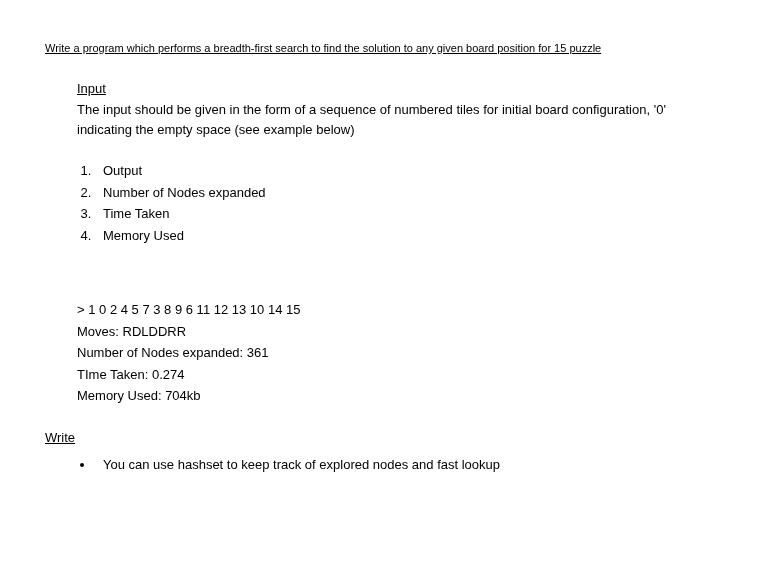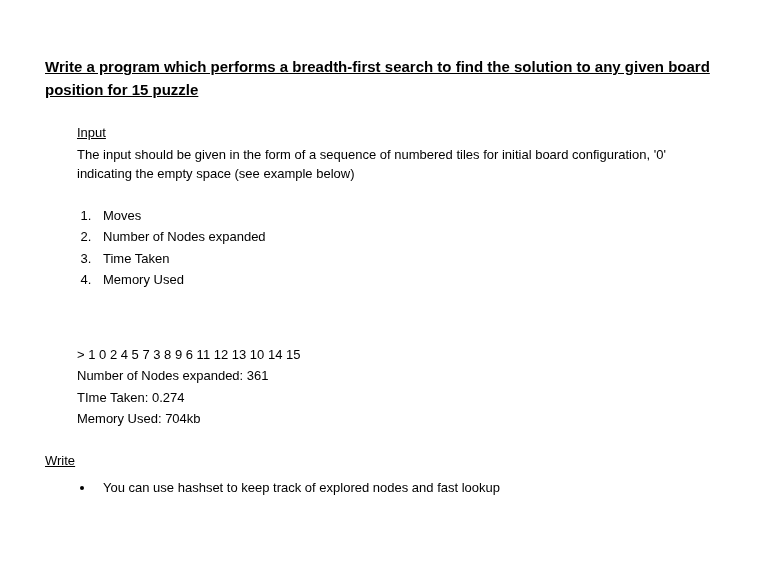--- a/index.html
+++ b/index.html
@@ -11,25 +11,24 @@
       font-family: Arial, Helvetica, sans-serif;
       background: #ffffff;
       width: 757px;
       height: 584px;
       padding: 40px 45px 20px 45px;
       font-size: 13px;
       color: #000000;
       line-height: 1.5;
     }
     .title {
-      font-weight: bold;
+      font-weight: normal;
       text-decoration: underline;
       margin-bottom: 22px;
-      font-size: 15px;
-      margin-top: 16px;
+      font-size: 11px;
     }
     .section-heading {
       text-decoration: underline;
       margin-bottom: 2px;
     }
     .section-block {
       margin-bottom: 22px;
       margin-left: 32px;
     }
     .output-block {
@@ -60,29 +59,30 @@
 
 <div class="title">Write a program which performs a breadth-first search to find the solution to any given board position for 15 puzzle</div>
 
 <div class="section-block">
   <div class="section-heading">Input</div>
   <div>The input should be given in the form of a sequence of numbered tiles for initial board configuration, '0' indicating the empty space (see example below)</div>
 </div>
 
 <div class="output-block">
   <ol>
-    <li>Moves</li>
+    <li>Output</li>
     <li>Number of Nodes expanded</li>
     <li>Time Taken</li>
     <li>Memory Used</li>
   </ol>
 </div>
 
 <div class="section-block">
   <div class="example-line">&gt; 1 0 2 4 5 7 3 8 9 6 11 12 13 10 14 15</div>
+  <div class="example-line">Moves: RDLDDRR</div>
   <div class="example-line">Number of Nodes expanded: 361</div>
   <div class="example-line">TIme Taken: 0.274</div>
   <div class="example-line">Memory Used:  704kb</div>
 </div>
 
 <div>
   <div class="section-heading">Write</div>
   <ul>
     <li>You can use hashset to keep track of explored nodes and fast lookup</li>
   </ul>

